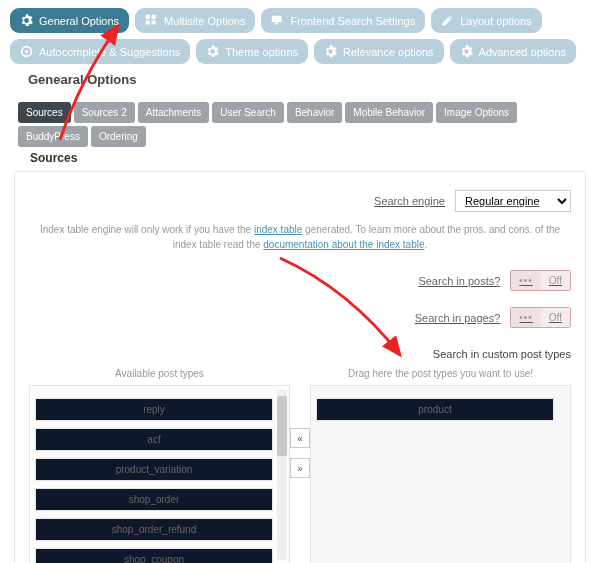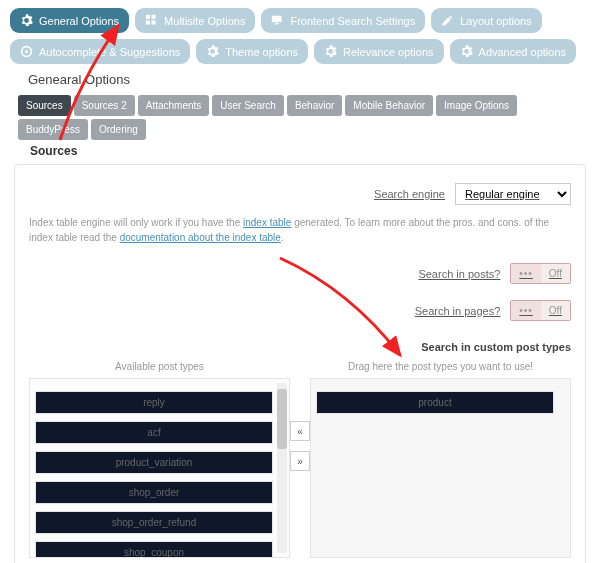--- a/index.html
+++ b/index.html
@@ -2,35 +2,35 @@
 <html><head>
 <meta charset="utf-8">
 <style>
 *{box-sizing:border-box;margin:0;padding:0;font-family:Arial,Helvetica,sans-serif}
 body{background:#fff;width:600px;height:563px;overflow:hidden;font-size:11px;color:#555}
 .toptabs{padding:8px 10px 2px 10px;display:flex;flex-wrap:wrap;gap:6px}
 .toptab{background:#b8d0dc;color:#fff;padding:6px 10px;border-radius:9px;display:flex;align-items:center;gap:6px;font-size:11px;cursor:pointer}
 .toptab.active{background:#3d7a93}
 .toptab .ic{width:13px;height:13px;display:inline-flex;align-items:center;justify-content:center}
 .toptab .ic svg{width:13px;height:13px;fill:#fff}
-.section-title{font-weight:normal;color:#444;font-size:13px;padding:6px 0 8px 28px}
+.section-title{font-weight:bold;color:#444;font-size:13px;padding:6px 0 15px 28px}
 .subtabs{display:flex;gap:3px;padding:0 18px 0 18px;flex-wrap:wrap}
 .subtab{background:#9da3a8;color:#fff;padding:5px 8px;border-radius:3px;font-size:10px;cursor:pointer}
 .subtab.active{background:#3f474e}
 .sub-section{font-weight:bold;color:#333;font-size:12px;padding:4px 0 2px 30px}
 .panel{margin:4px 14px 0 14px;border:1px solid #e5e5e5;border-radius:3px;padding:10px 14px 14px 14px;background:#fff}
 .row-right{display:flex;justify-content:flex-end;align-items:center;gap:10px;padding:8px 0;text-decoration:underline;}
 .row-right label{color:#666;font-size:11px}
 select{border:1px solid #ccc;padding:3px 5px;font-size:11px;background:#fff;width:116px}
-.note{color:#999;font-size:10px;text-align:left;line-height:1.5;padding:2px 0 10px 0}
+.note{color:#999;font-size:10px;text-align:center;line-height:1.5;padding:2px 0 10px 0}
 .note a{color:#4a90b8;text-decoration:underline}
 .toggle{display:inline-flex;border:1px solid #d0a5a8;border-radius:2px;overflow:hidden}
 .toggle span{padding:4px 8px;font-size:10px;background:#f5ecec;color:#999}
 .toggle span.dots{background:#f0e0e0;letter-spacing:1px}
-.heading-r{text-align:right;font-weight:bold;color:#444;padding:12px 0 8px 0;font-size:11px}
+.heading-r{text-align:right;font-weight:normal;color:#444;padding:12px 0 8px 0;font-size:11px}
 .cols{display:flex;align-items:flex-start;gap:0}
 .col{flex:1}
 .col-title{text-align:center;color:#999;font-size:10px;padding:0 0 6px 0}
 .listbox{border:1px solid #e5e5e5;background:#fcfcfc;height:180px;overflow:hidden;position:relative;padding:5px 16px 5px 5px}
 .listbox.drop{background:#f7f7f7}
 .item{border:1px solid #e5e5e5;background:#0f172a;margin:7px 0;padding:5px 12px;text-align:center;font-size:10px;color:#666;cursor:grab}
 .scrollbar{position:absolute;right:2px;top:4px;bottom:4px;width:10px;background:#eee;border-radius:2px}
 .scrollbar .thumb{position:absolute;left:0;right:0;top:6px;height:60px;background:#c8c8c8;border-radius:2px}
 .midbtns{display:flex;flex-direction:column;gap:10px;padding-top:60px}
 .sqbtn{width:20px;height:20px;border:1px solid #ccc;background:#fff;display:flex;align-items:center;justify-content:center;font-size:10px;color:#555;cursor:pointer}

